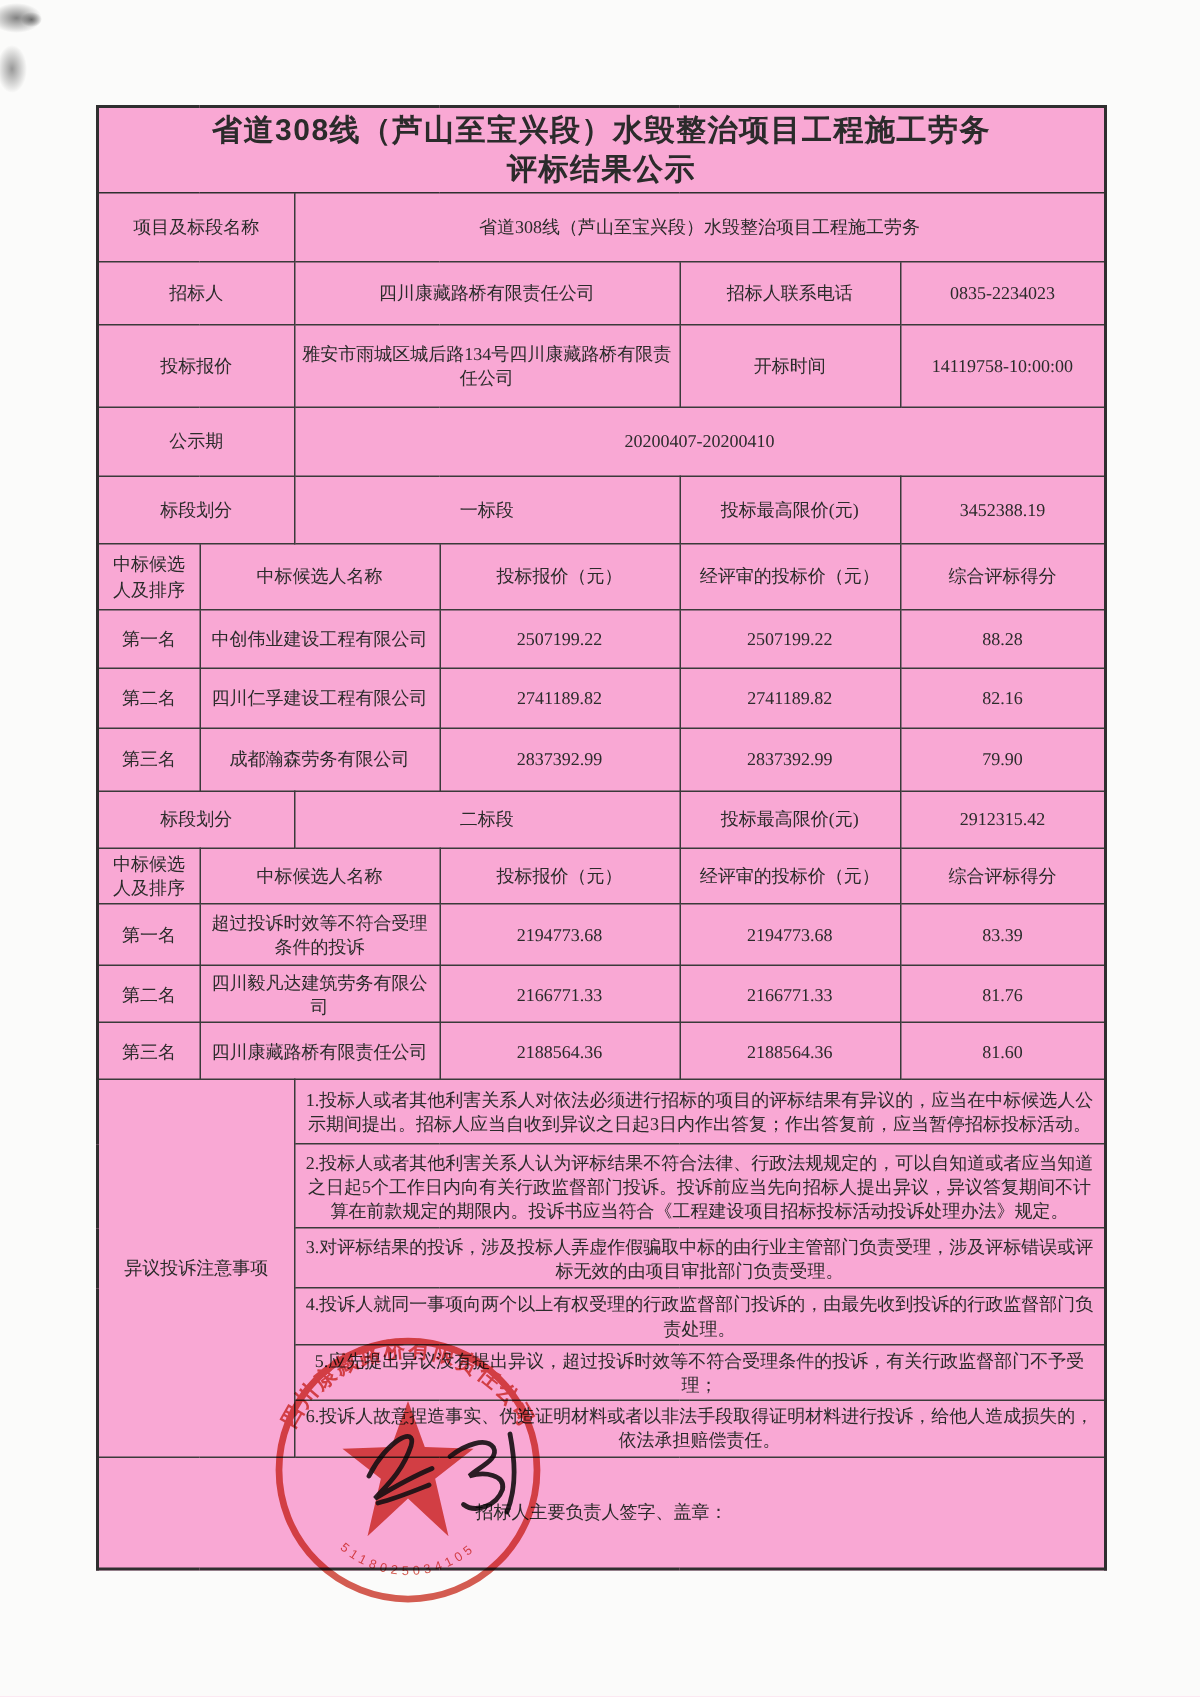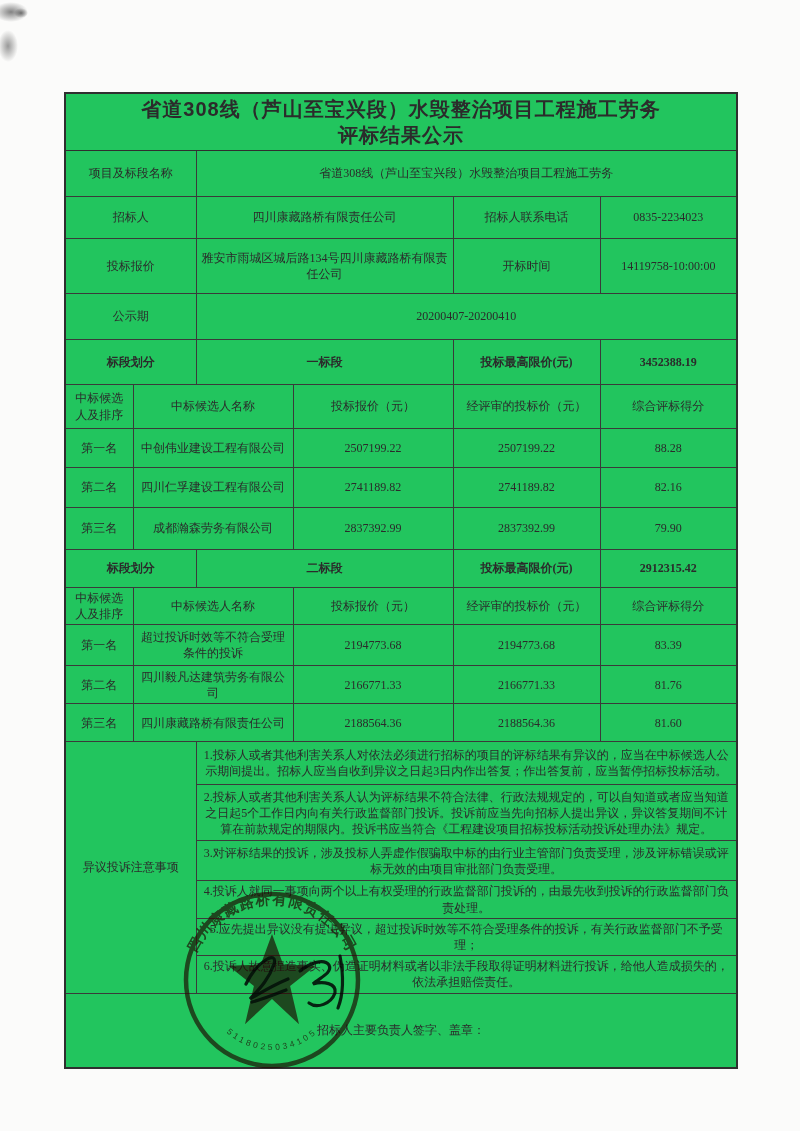--- a/index.html
+++ b/index.html
@@ -12,38 +12,38 @@
   }
   .smudge{position:absolute;border-radius:50%;pointer-events:none;}
   .smudge.s1{left:-6px;top:2px;width:34px;height:20px;
     background:radial-gradient(closest-side,rgba(90,90,90,.75),rgba(120,120,120,0));}
   .smudge.s2{left:-2px;top:30px;width:20px;height:32px;
     background:radial-gradient(closest-side,rgba(100,100,100,.65),rgba(120,120,120,0));}
   .smudge.s3{left:14px;top:8px;width:14px;height:10px;
     background:radial-gradient(closest-side,rgba(70,70,70,.7),rgba(120,120,120,0));}
 
   table.doc{
-    position:absolute;left:64px;top:92px;width:673px;
+    position:absolute;left:64px;top:70px;width:673px;
     border-collapse:collapse;table-layout:fixed;
     border:2px solid #2f2f2f;
-    background:#22c55e;
+    background:#f9a8d4;
   }
   table.doc td{
     border:1px solid #3a3a3a;
     text-align:center;vertical-align:middle;
     font-size:12px;line-height:1.35;
     padding:2px 4px;
     word-break:break-all;
   }
   tr.title-row td{border-bottom:1.5px solid #2f2f2f;}
   .title-line1{font-family:"Liberation Sans","DejaVu Sans",sans-serif;
     font-weight:bold;font-size:20px;letter-spacing:1px;line-height:1.3;}
   .title-line2{font-family:"Liberation Sans","DejaVu Sans",sans-serif;
     font-weight:bold;font-size:20px;letter-spacing:1px;line-height:1.3;text-align:center;}
-  td.bold-label{font-weight:bold;}
+  td.bold-label{font-weight:normal;}
   tr.h55{height:55px;} tr.h35{height:46px;} tr.h42{height:42px;}
   tr.h45{height:45px;} tr.h44{height:44px;} tr.h39{height:39px;}
   tr.h40{height:40px;} tr.h38{height:38px;} tr.h33{height:33px;}
   tr.h41{height:41px;} tr.h75{height:75px;}
   td.notice-item{
     text-align:justify;vertical-align:middle;
     font-size:11.5px;line-height:1.32;padding:3px 7px;
   }
   td.notice-label{font-size:12px;}
   tr.ni1{height:43px;} tr.ni2{height:56px;} tr.ni3{height:40px;}

